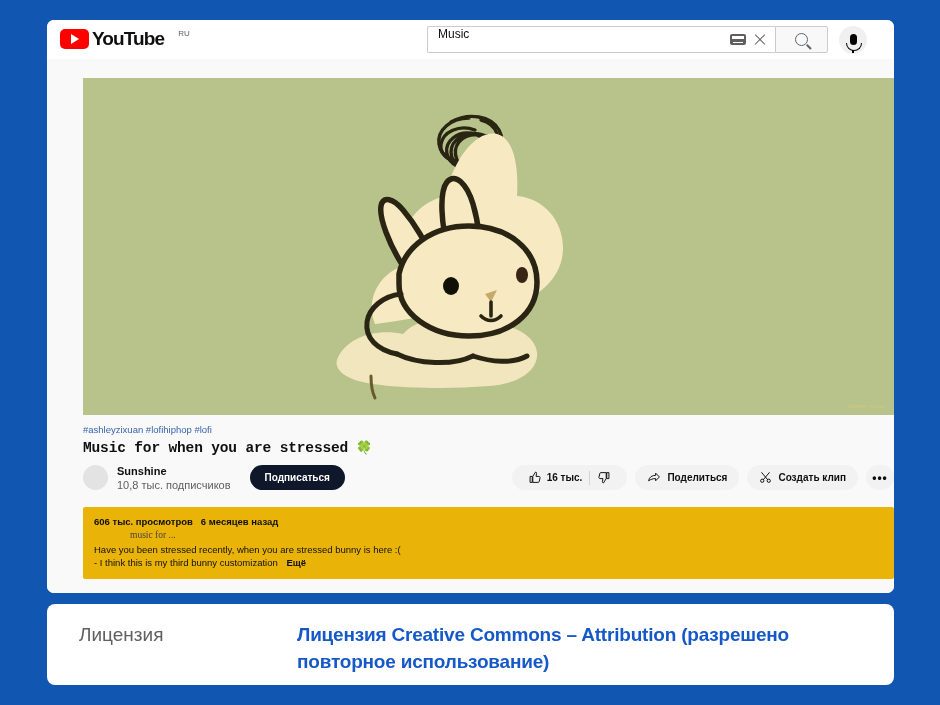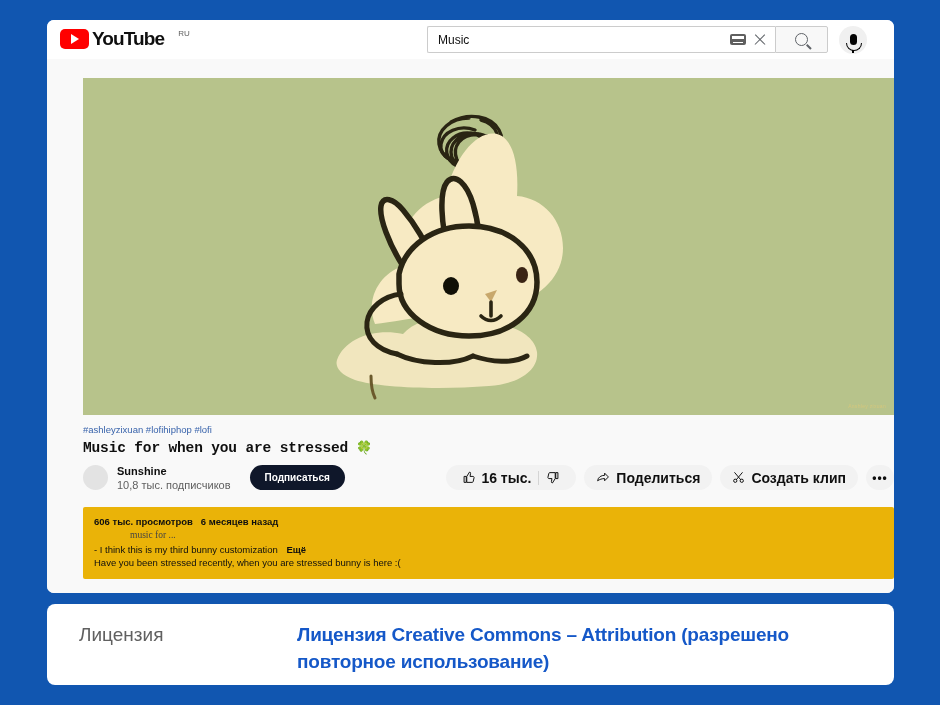--- a/index.html
+++ b/index.html
@@ -89,21 +89,20 @@
     height: 27px;
   }
   .search-box {
     width: 348px;
     height: 27px;
     border: 1px solid #cccccc;
     border-right: none;
     border-radius: 2px 0 0 2px;
     background: #ffffff;
     display: flex;
-    align-items: center;
     padding-left: 10px;
     position: relative;
   }
   .search-text {
     font-size: 12px;
     color: #0f0f0f;
     flex: 1;
     font-family: "Liberation Sans", sans-serif;
   }
   .search-icons {
@@ -315,21 +314,21 @@
     gap: 8px;
   }
   .pill {
     height: 25px;
     background: #f2f2f2;
     border-radius: 14px;
     display: flex;
     align-items: center;
     padding: 0 12px;
     gap: 6px;
-    font-size: 14px;
+    font-size: 10px;
     color: #0f0f0f;
     font-weight: bold;
     white-space: nowrap;
     font-family: "Liberation Sans", sans-serif;
   }
   .pill.likegroup { padding: 0 10px; gap: 0; }
   .like-part, .dislike-part {
     display: flex;
     align-items: center;
     gap: 5px;
@@ -544,25 +543,25 @@
       </div>
     </div>
 
     <div class="desc-box">
       <div class="desc-stats">
         <span>606 тыс. просмотров</span>
         &nbsp;
         <span>6 месяцев назад</span>
       </div>
       <div class="desc-line serif">music for ...</div>
+      <div class="desc-line">Have you been stressed recently, when you are stressed bunny is here :(</div>
       <div class="desc-line">
         <span>- I think this is my third bunny customization</span>
         <span class="more-link">Ещё</span>
       </div>
-      <div class="desc-line">Have you been stressed recently, when you are stressed bunny is here :(</div>
     </div>
 
   </div>
 </div>
 
 <div class="callout">
   <span class="callout-label">Лицензия</span>
   <span class="callout-link">Лицензия Creative Commons – Attribution (разрешено повторное использование)</span>
 </div>
 

